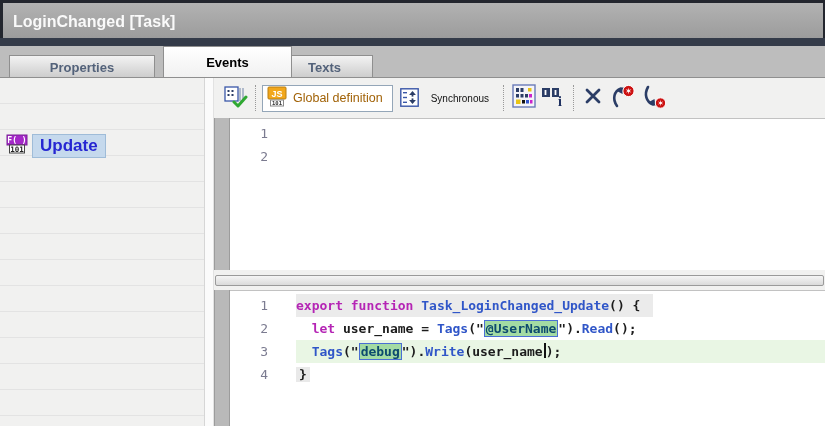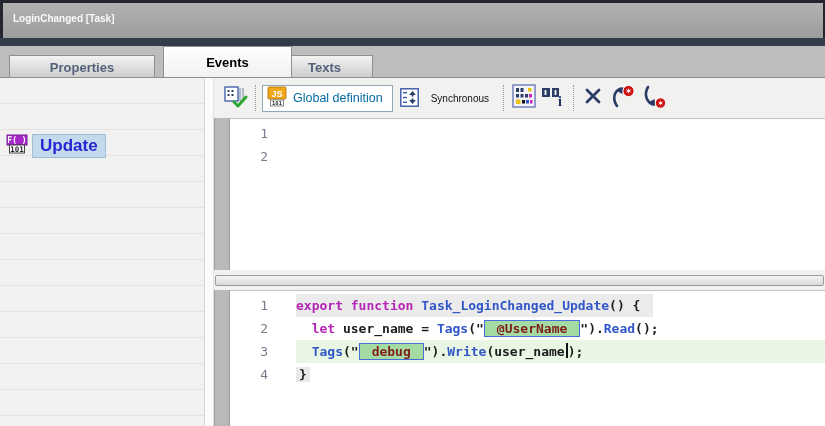--- a/index.html
+++ b/index.html
@@ -6,21 +6,21 @@
   .screen{
     position:relative;width:825px;height:426px;overflow:hidden;
     background:#f1f1f0;font-family:"Liberation Sans",sans-serif;
     box-sizing:border-box;
   }
   
   .titlebar{
     position:absolute;left:0;top:0;right:0;height:38px;box-sizing:border-box;
     background:linear-gradient(#b2b2b2,#9c9c9c);
     border-top:3px solid #23262e;border-left:3px solid #23262e;border-right:2px solid #23262e;
-    color:#fafafa;font-weight:bold;font-size:10px;
+    color:#fafafa;font-weight:bold;font-size:16px;
     padding:10px 0 0 10px;
   }
   .darkband{
     position:absolute;left:0;top:38px;right:0;height:8px;background:#343b49;
   }
   
   .tabstrip{
     position:absolute;left:0;top:46px;right:0;height:32px;
     background:#bdbdbd;border-bottom:1px solid #8f8f8f;box-sizing:border-box;
   }
@@ -54,21 +54,21 @@
   }
   .vsplit{width:8px;background:#fbfbfb;border-right:1px solid #e2e2e2;flex-shrink:0;}
   .right{flex:1;display:flex;flex-direction:column;min-width:0;}
   
   .toolbar{height:40px;display:flex;align-items:center;padding-left:7px;flex-shrink:0;}
   .tb-sep{width:1px;height:26px;border-left:1px dotted #999;margin:0 5px;}
   .tb-icon{display:flex;align-items:center;justify-content:center;margin:0 2px;cursor:default;}
   .btn-globaldef{
     background:#fff;border:1px solid #94a6b8;height:27px;box-sizing:border-box;
     display:flex;align-items:center;gap:6px;padding:0 9px 0 4px;
-    font-size:12.5px;color:#0369a1;cursor:default;
+    font-size:12.5px;color:#a16207;cursor:default;
   }
   .sync-group{display:flex;align-items:center;gap:12px;font-size:10px;color:#111;margin-left:7px;cursor:default;}
   
   .editors{flex:1;display:flex;flex-direction:column;min-height:0;}
   .editor-row{display:flex;min-height:0;}
   .editor-row.top{height:152px;flex-shrink:0;}
   .editor-row.bottom{flex:1;}
   .gutter{
     width:16px;flex-shrink:0;background:#b9b9b9;
     border-left:1px solid #9c9c9c;border-right:1px solid #9c9c9c;box-sizing:border-box;
@@ -84,21 +84,21 @@
     display:flex;height:23px;line-height:23px;white-space:pre;
     font-family:"DejaVu Sans Mono",monospace;font-size:13px;font-weight:bold;
   }
   .ln{width:38px;flex-shrink:0;text-align:right;padding-right:6px;color:#7b7b90;font-weight:normal;}
   .code-text{margin-left:22px;}
   .code-line.hl-green .code-text{flex:1;background:var(--hlgreen,#e9f6e4);}
   .code-text.hl-grey{background:var(--hlgrey,#ebebeb);padding-right:13px;}
   .tok-pl{color:#1c1c1c;}
   .tok-kw{color:var(--kw,#b525b5);}
   .tok-id{color:var(--id,#3056c8);}
-  .tok-tag{background:var(--tagbg,#a3dba3);border:1px solid var(--tagbd,#4a6fd4);padding:0 12px;color:#7f1d1d;}
+  .tok-tag{background:var(--tagbg,#a3dba3);border:1px solid var(--tagbd,#4a6fd4);padding:0 1px;color:#0c4a6e;}
   .tok-brace{background:#e9e9e9;padding:0 3px;color:#1c1c1c;}
   .tok-caret{display:inline-block;width:2px;height:15px;background:#111;vertical-align:-2px;margin-left:1px;}
 </style>
 </head>
 <body>
 
 <div class="screen">
 
   <div class="titlebar">
     <span>LoginChanged [Task]</span>

